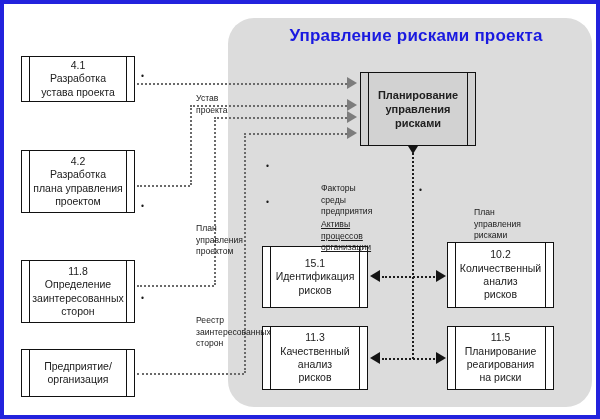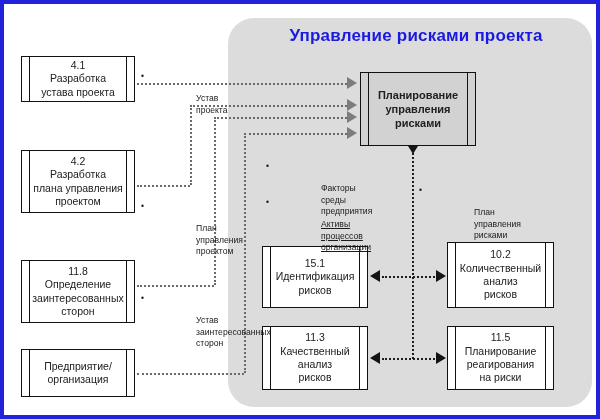--- a/index.html
+++ b/index.html
@@ -268,21 +268,21 @@
 
   <div class="note" id="note-pmplan">
     <span class="bullet">•</span>
     <span class="txt" style="white-space: pre-line;">План
 управления
 проектом</span>
   </div>
 
   <div class="note" id="note-register">
     <span class="bullet">•</span>
-    <span class="txt" style="white-space: pre-line;">Устав
+    <span class="txt" style="white-space: pre-line;">Реестр
 заинтересованных
 сторон</span>
   </div>
 
   <div class="note" id="note-eef">
     <span class="bullet">•</span>
     <span class="txt" style="white-space: pre-line;">Факторы
 среды
 предприятия</span>
   </div>

